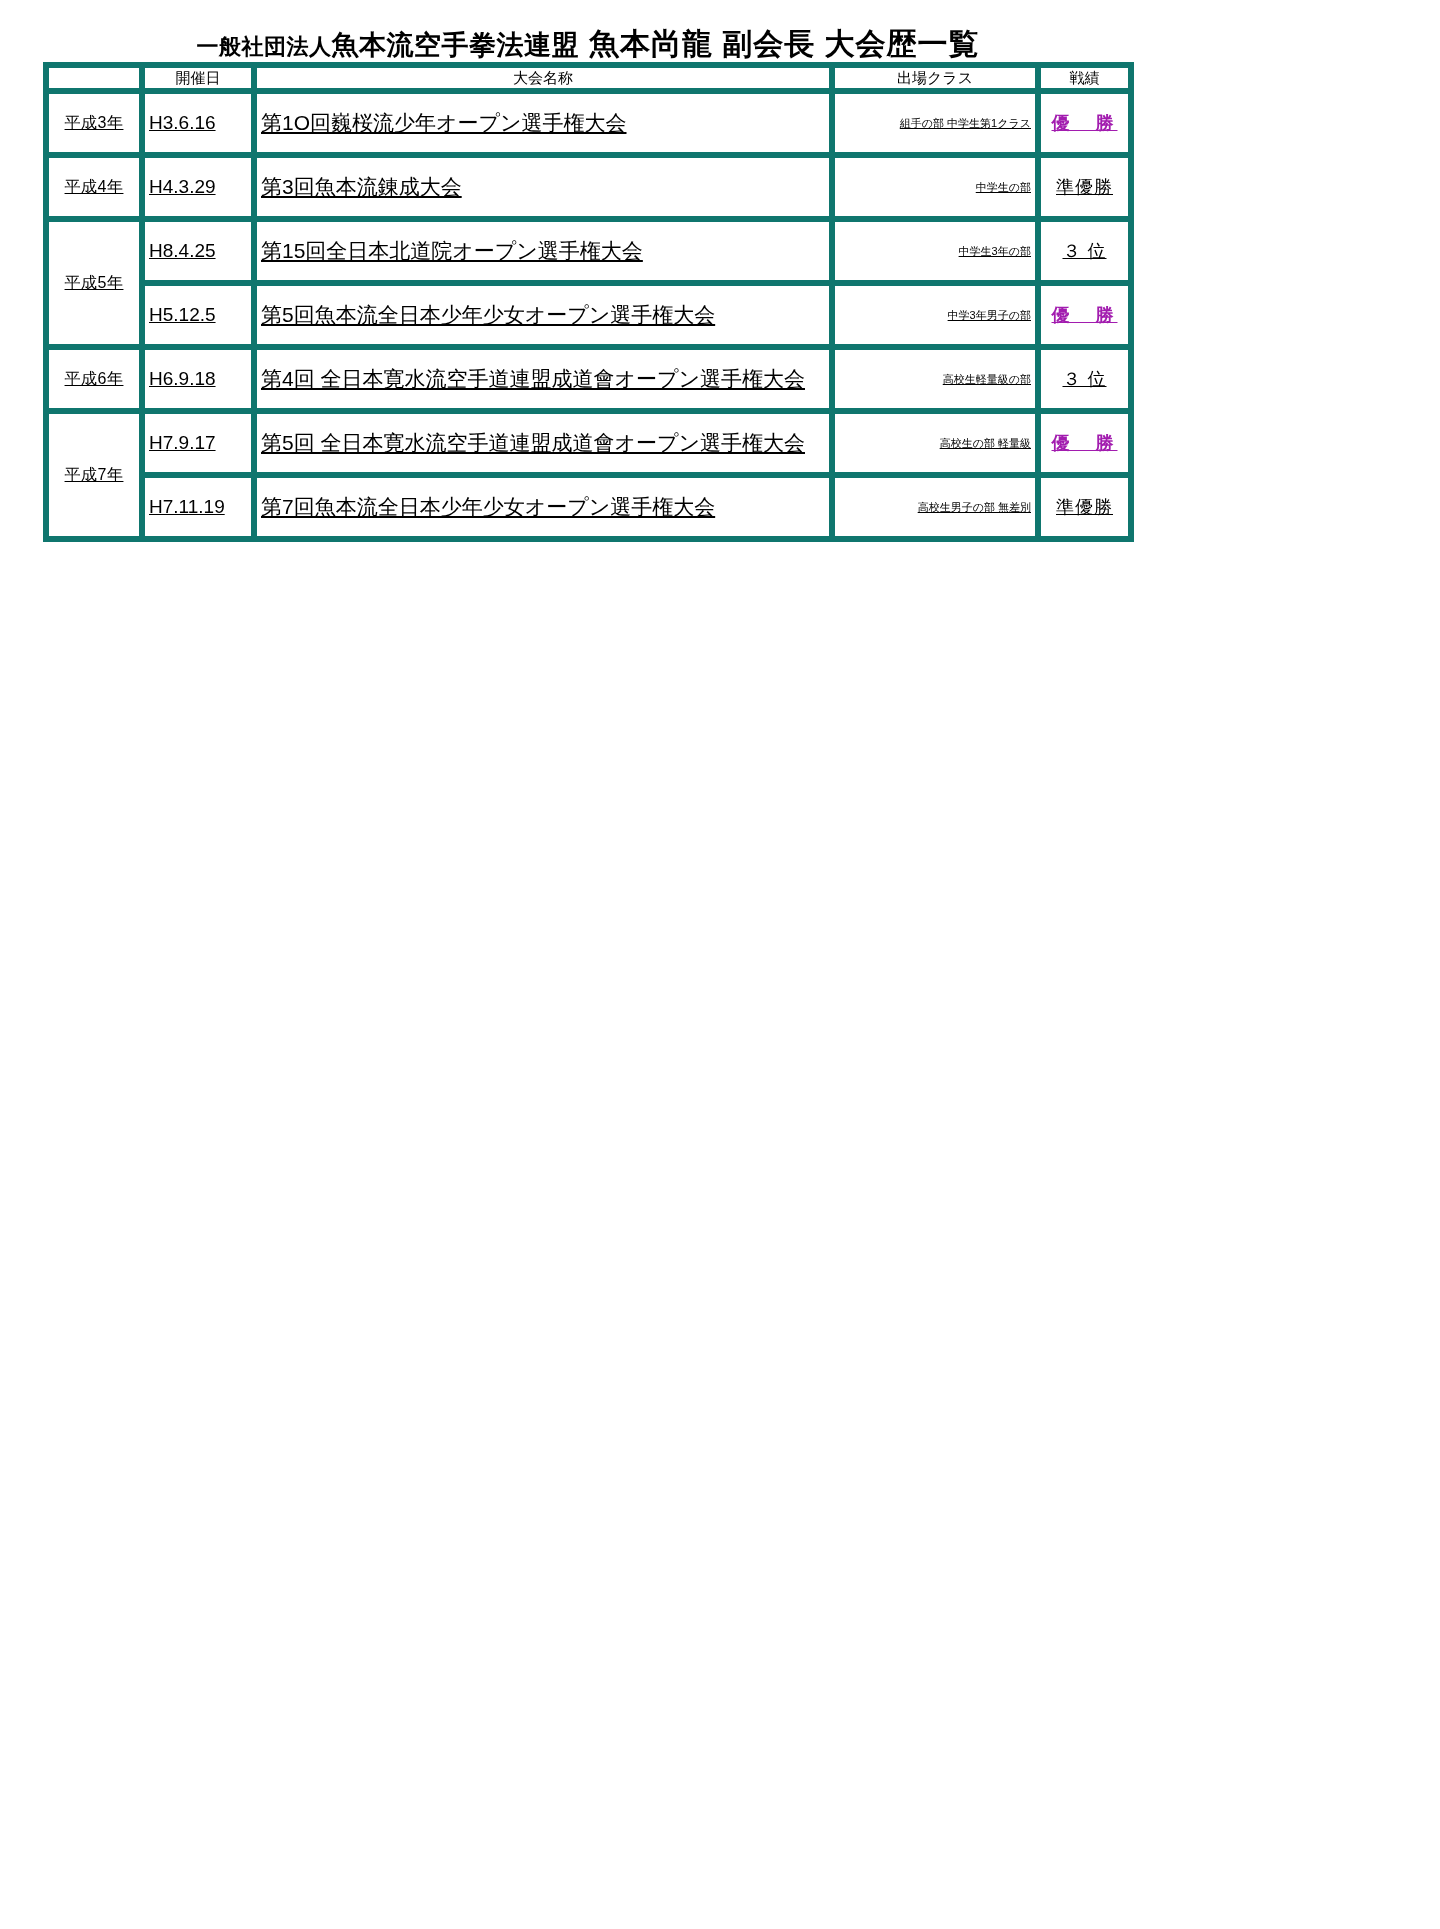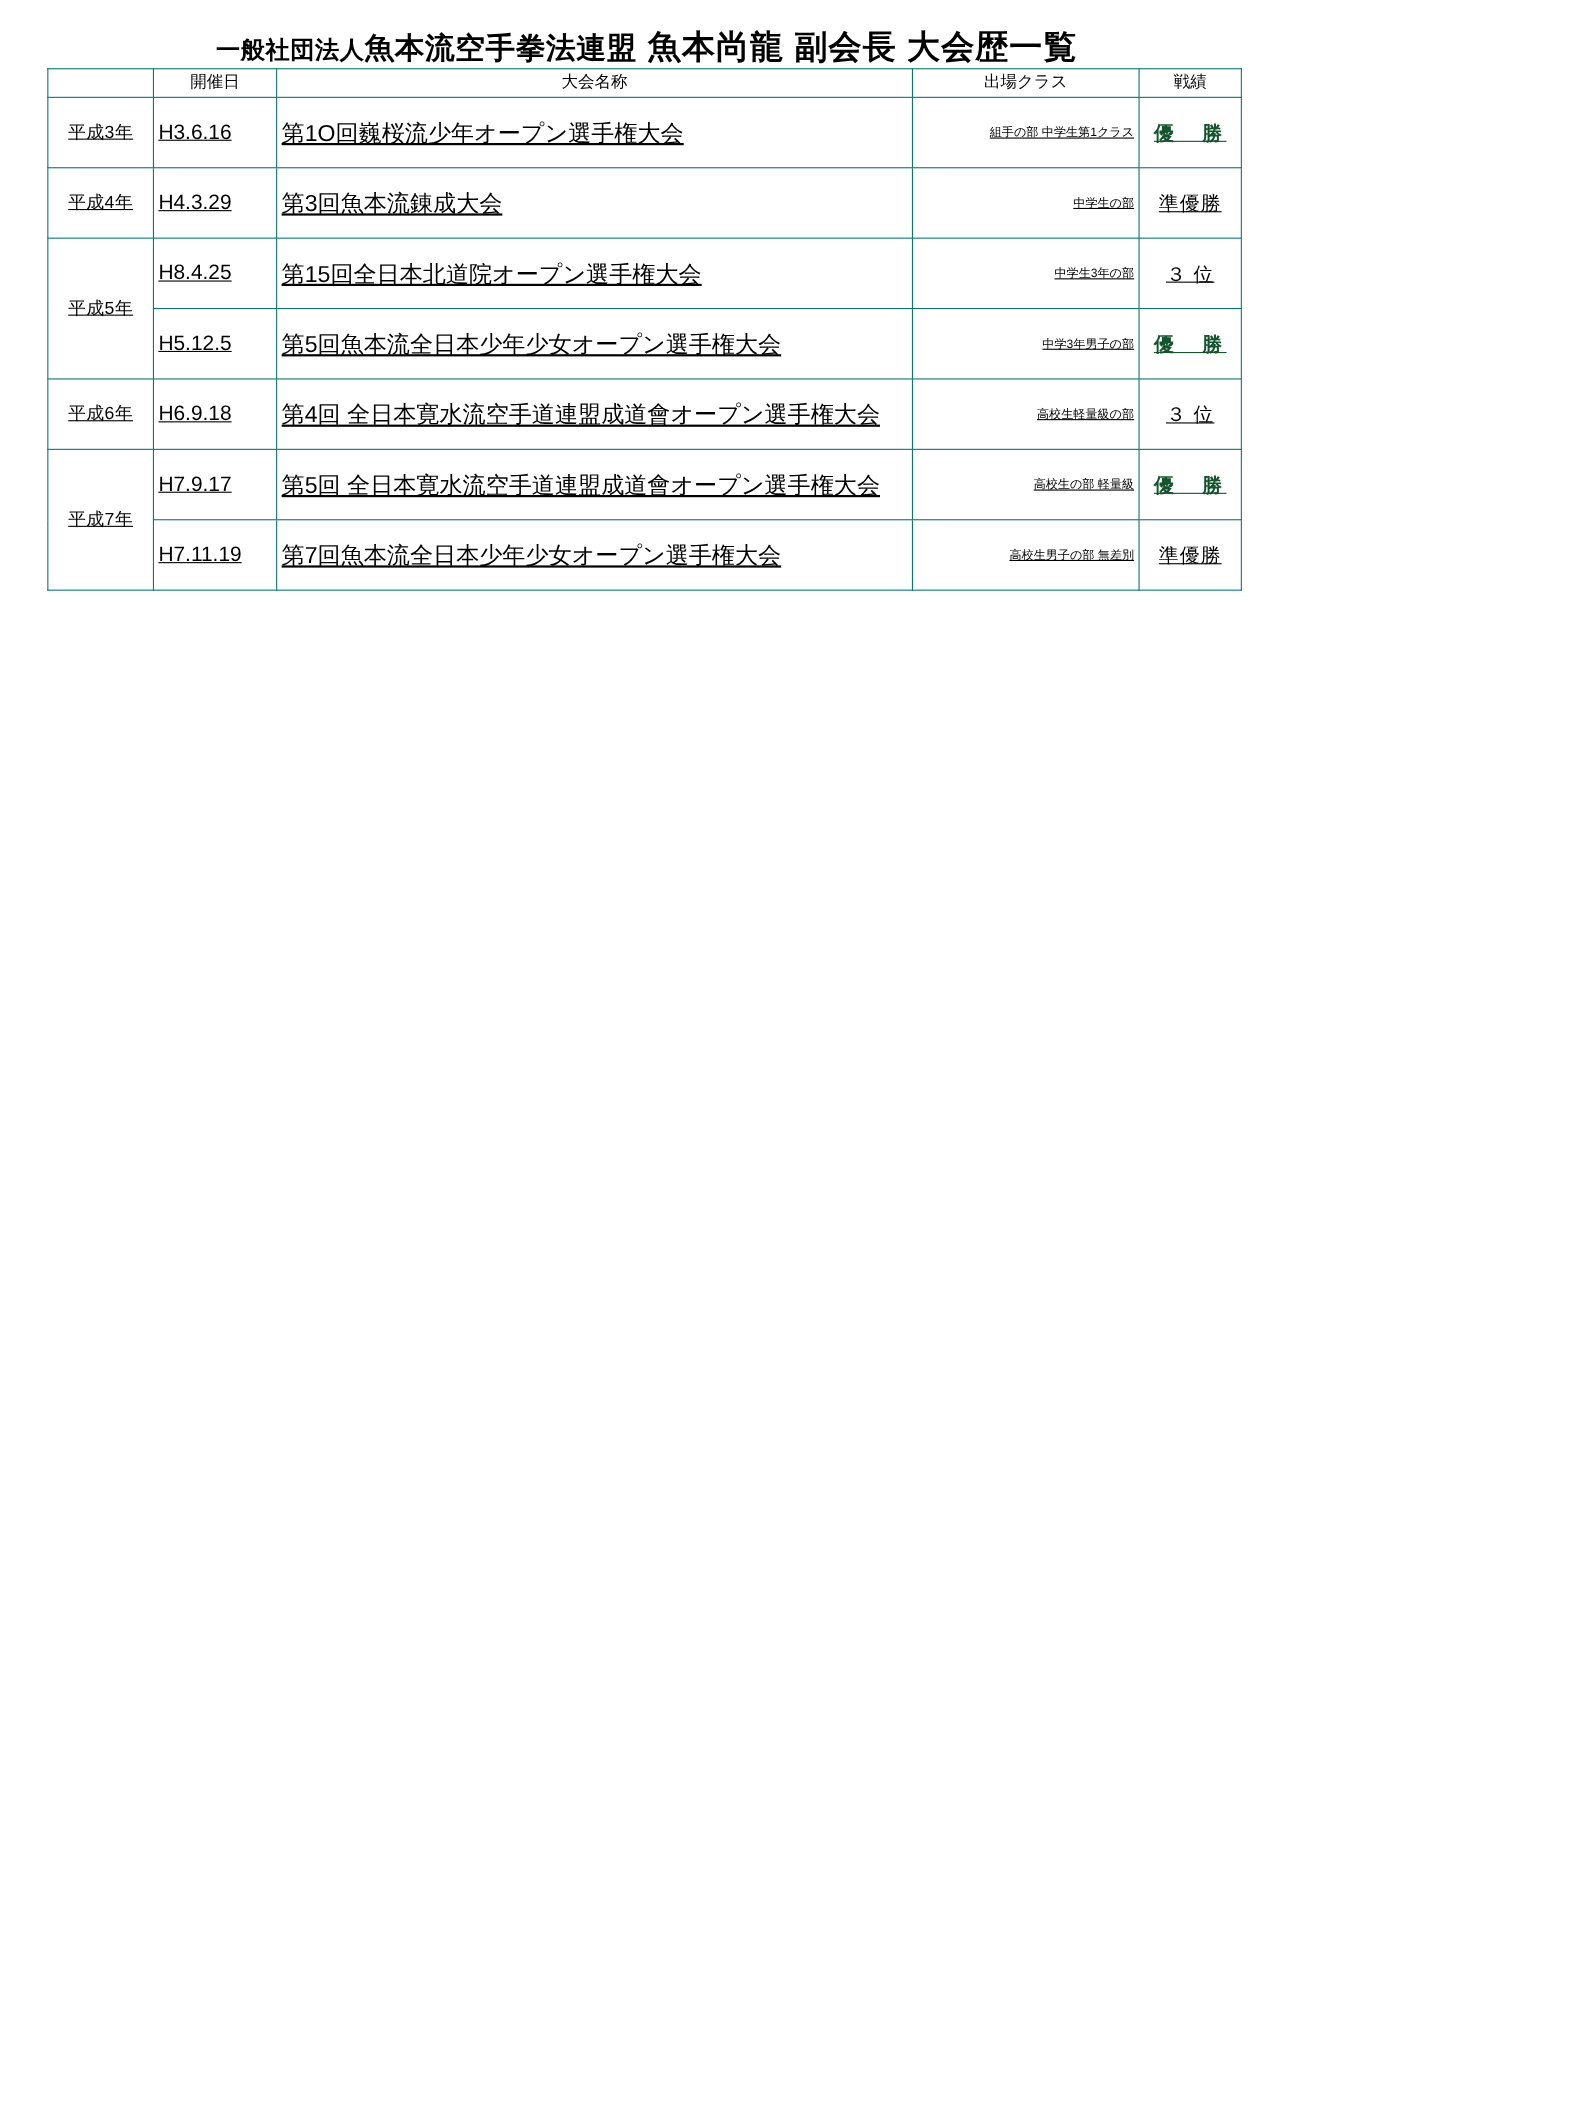--- a/index.html
+++ b/index.html
@@ -65,21 +65,21 @@
     width: 1085px;
   }
   table.history {
     border-collapse: collapse;
     width: 1085px;
     table-layout: fixed;
     background: #fff;
   }
   table.history td,
   table.history th {
-    border: 1px solid #0f766e;
+    border: 6px solid #0f766e;
     padding: 0 4px;
     vertical-align: middle;
     font-weight: normal;
   }
   table.history thead td {
     height: 26px;
     text-align: center;
     font-size: 15px;
     line-height: 1.1;
   }
@@ -116,21 +116,21 @@
     text-align: right;
     font-size: 11px;
     letter-spacing: 0px;
   }
   td.result {
     text-align: center;
     font-size: 18px;
     letter-spacing: 1px;
   }
   td.result.win {
-    color: #14532d;
+    color: #a21caf;
     font-weight: bold;
     letter-spacing: 4px;
   }
 </style>
 </head>
 <body>
 
 <div class="page">
 
   <div class="doc-title">

